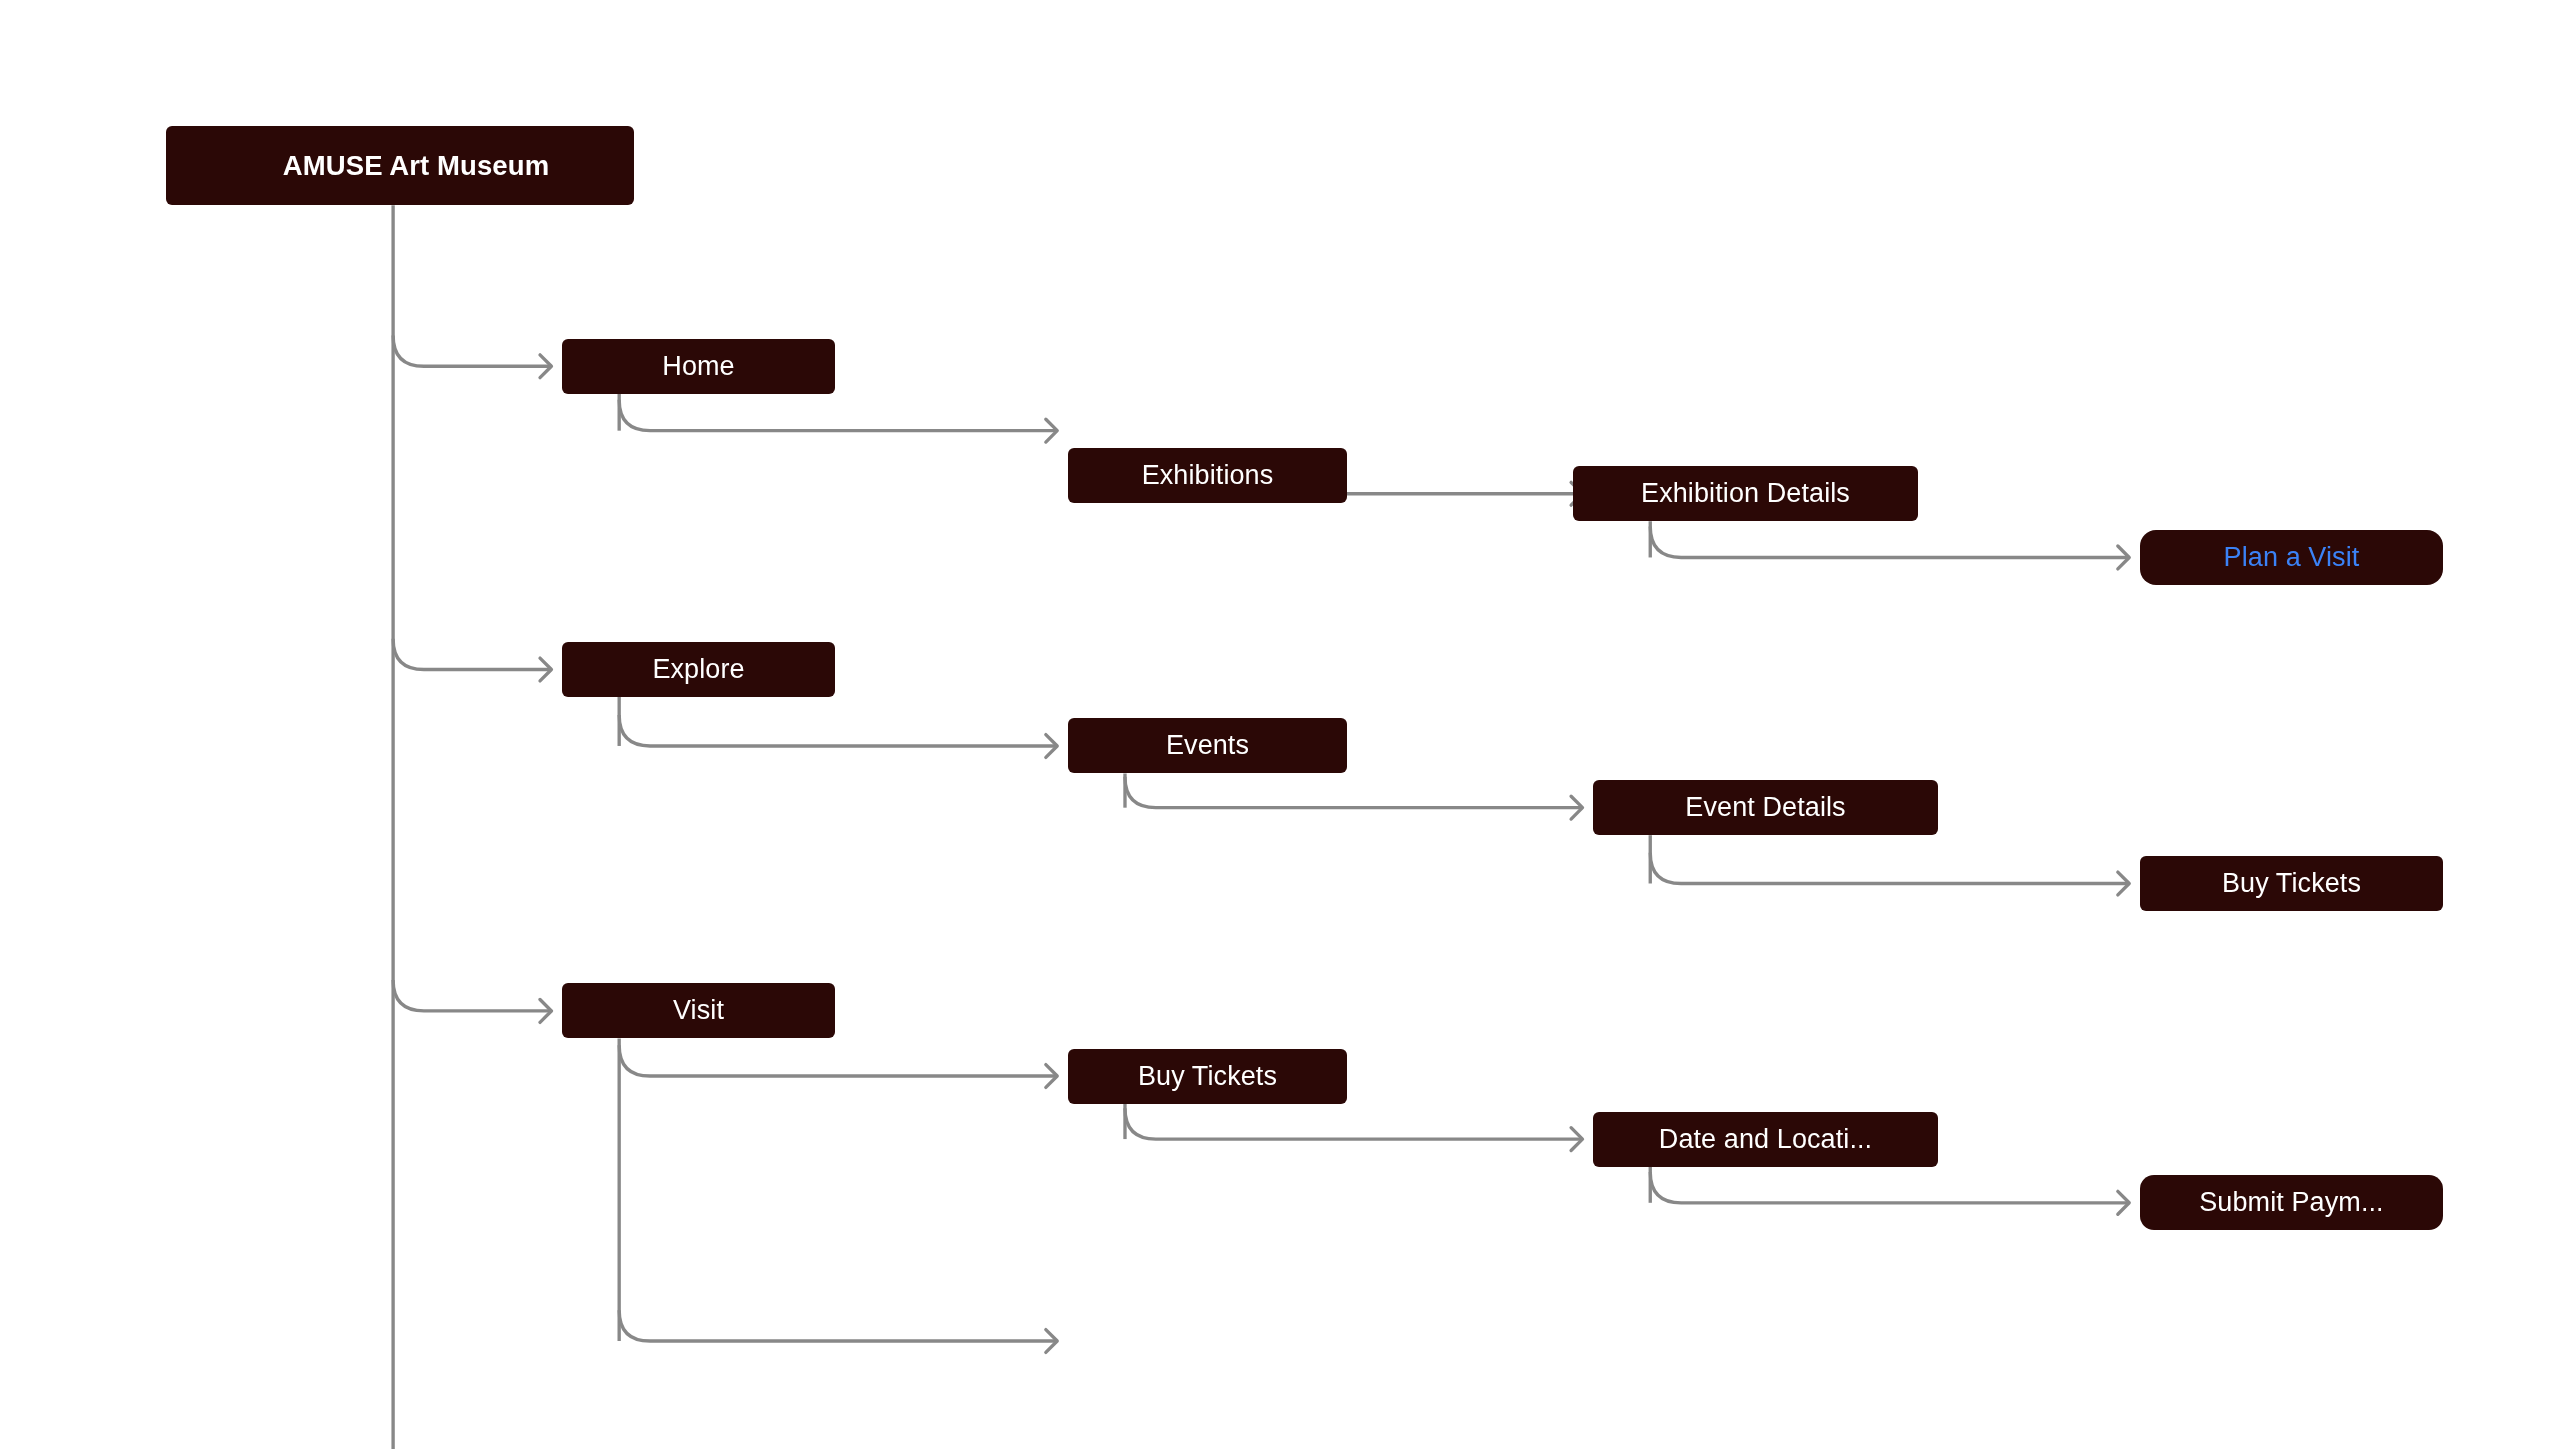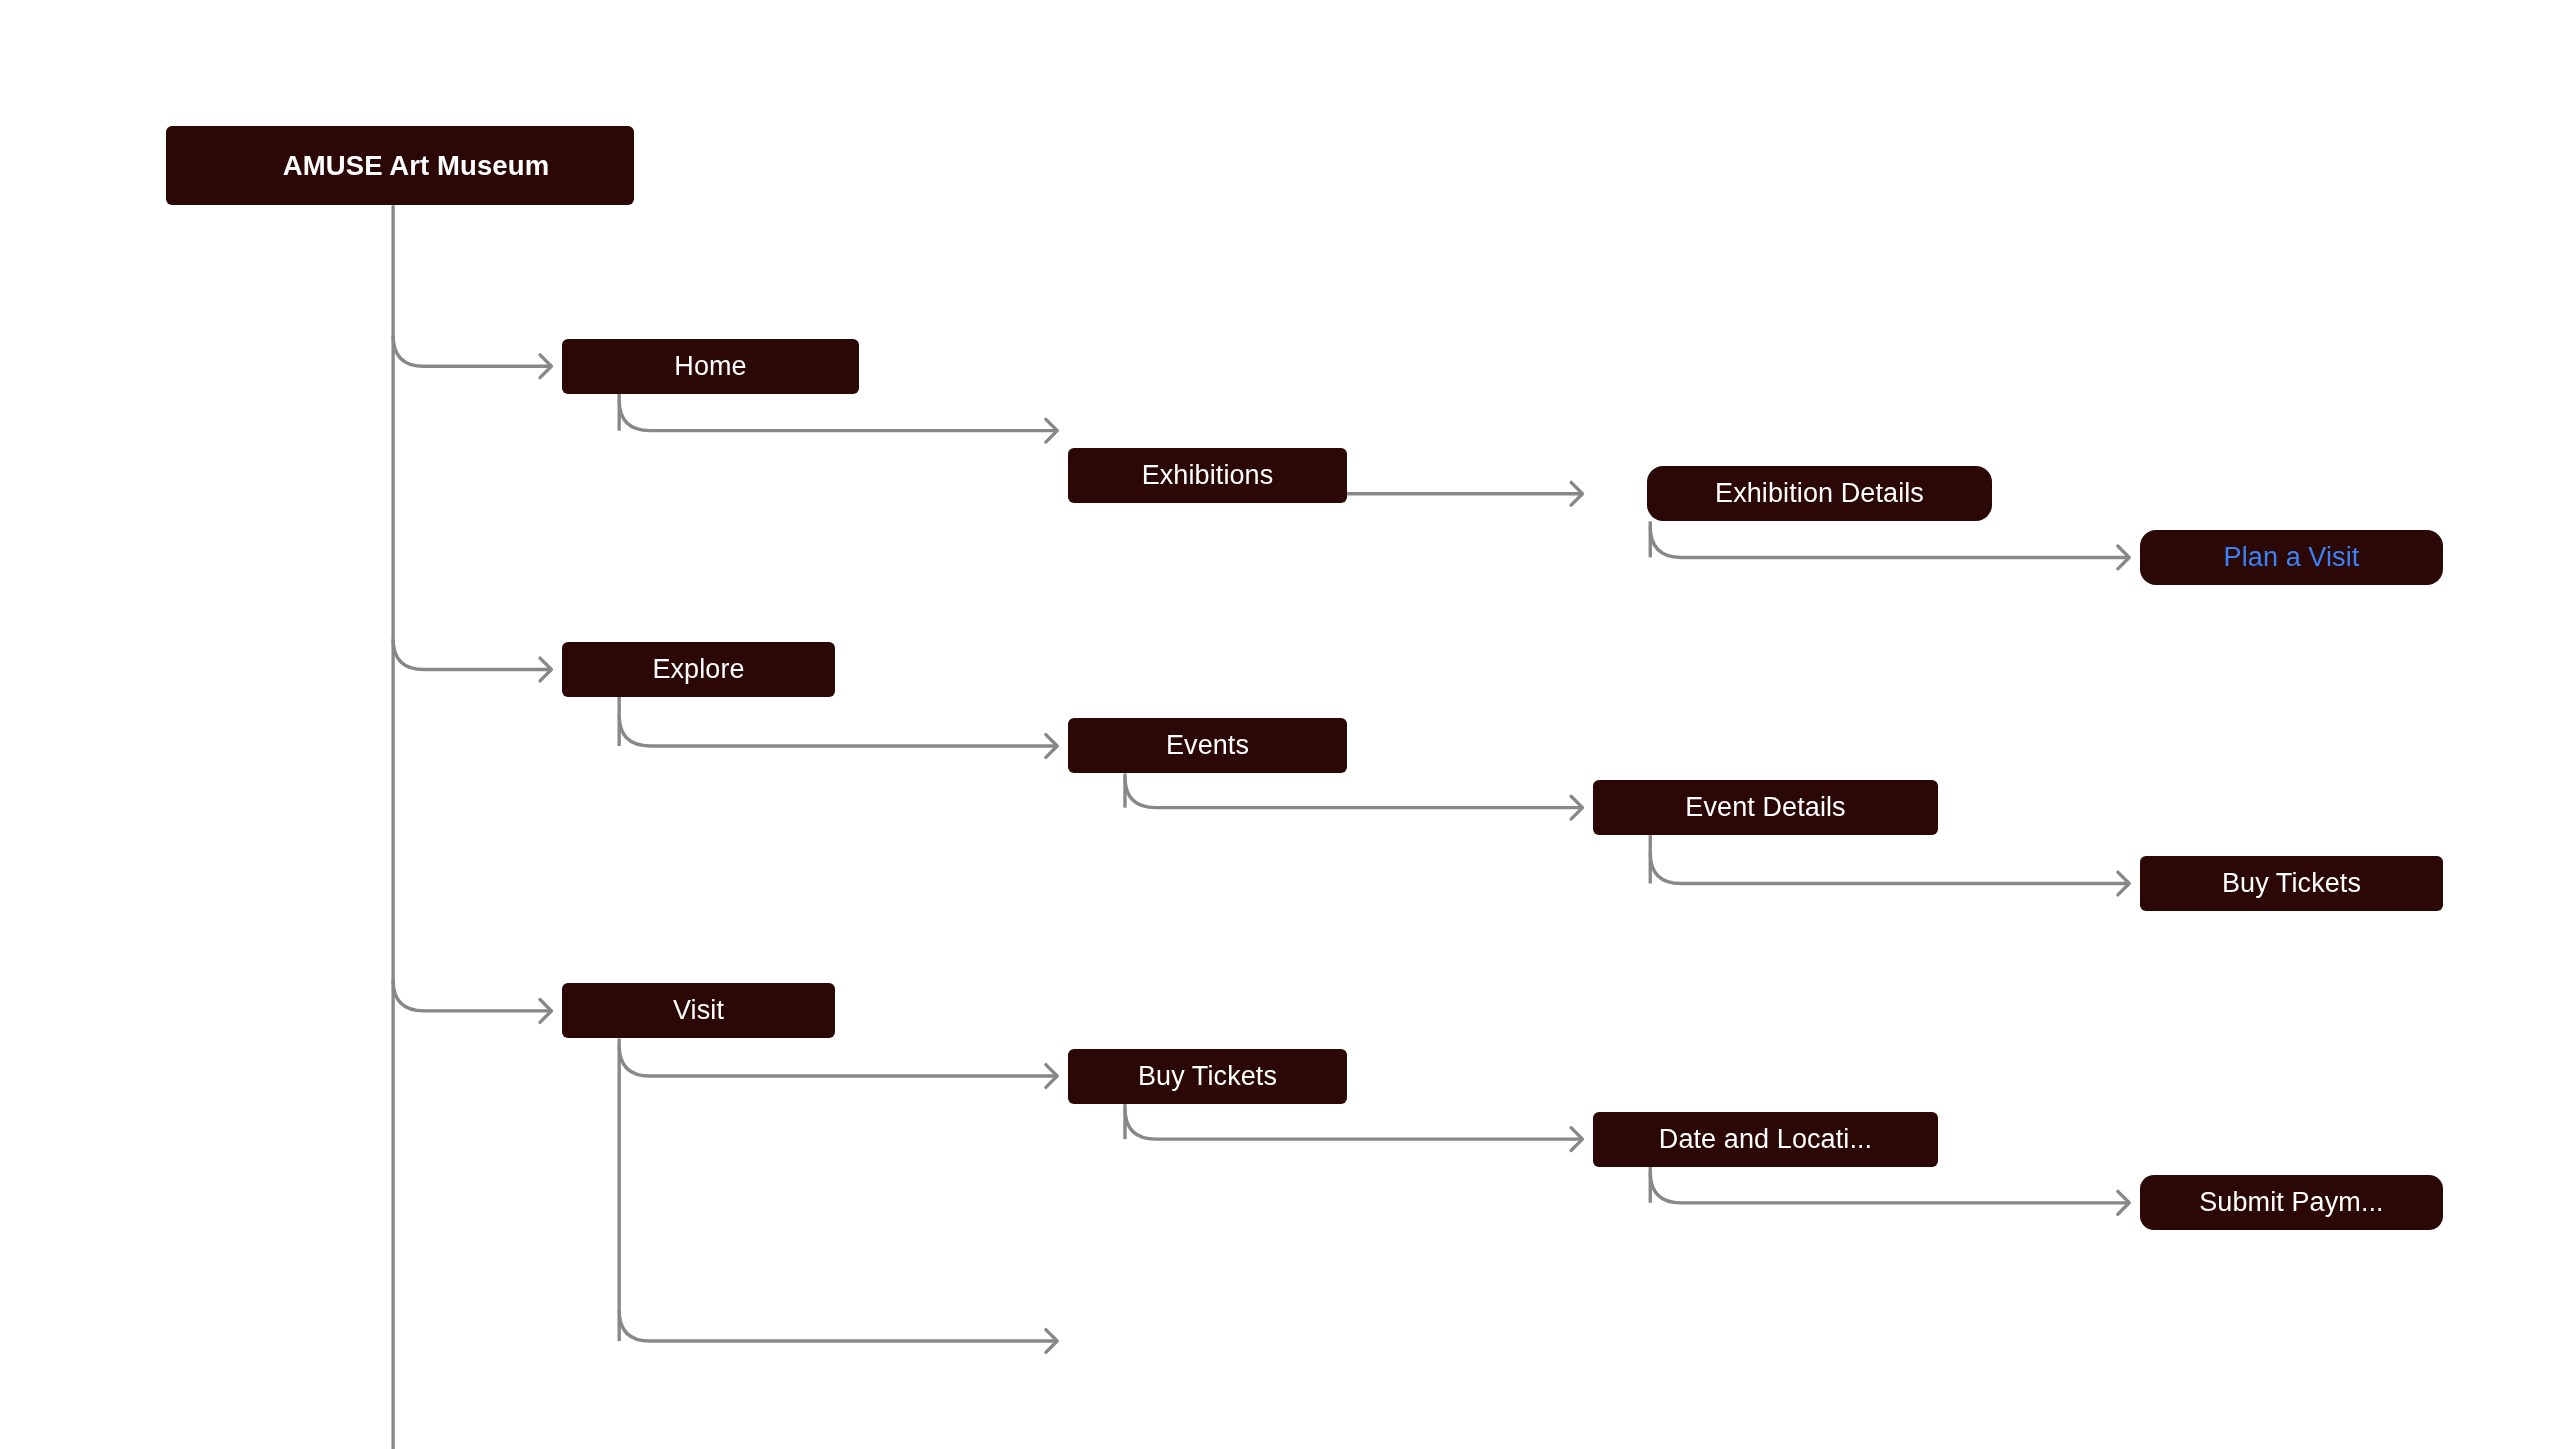--- a/index.html
+++ b/index.html
@@ -81,23 +81,23 @@
       <path d="M 923 1953 Q 923 1999 969 1999 L 1576 1999" fill="none" stroke="#888888" stroke-width="5" stroke-linecap="butt" stroke-linejoin="round"></path>
       <path d="M 1559 1982 L 1576 1999 L 1559 2016" fill="none" stroke="#888888" stroke-width="5" stroke-linecap="round" stroke-linejoin="round"></path>
       <path d="M 1677 1645 L 1677 1698" fill="none" stroke="#888888" stroke-width="5" stroke-linecap="butt"></path>
       <path d="M 1677 1652 Q 1677 1698 1723 1698 L 2359 1698" fill="none" stroke="#888888" stroke-width="5" stroke-linecap="butt" stroke-linejoin="round"></path>
       <path d="M 2342 1681 L 2359 1698 L 2342 1715" fill="none" stroke="#888888" stroke-width="5" stroke-linecap="round" stroke-linejoin="round"></path>
       <path d="M 2460 1739 L 2460 1793" fill="none" stroke="#888888" stroke-width="5" stroke-linecap="butt"></path>
       <path d="M 2460 1747 Q 2460 1793 2506 1793 L 3174 1793" fill="none" stroke="#888888" stroke-width="5" stroke-linecap="butt" stroke-linejoin="round"></path>
       <path d="M 3157 1776 L 3174 1793 L 3157 1810" fill="none" stroke="#888888" stroke-width="5" stroke-linecap="round" stroke-linejoin="round"></path>
     </svg>
 <div class="node root" style="left: 166px; top: 126px; width: 468px; height: 79px; background: rgb(43, 8, 6); color: rgb(255, 255, 255); border-radius: 6px;">AMUSE Art Museum</div>
-    <div class="node" style="left: 562px; top: 339px; width: 297px; height: 55px; background: rgb(43, 8, 6); color: rgb(255, 255, 255); border-radius: 6px;">Home</div>
+    <div class="node" style="left: 562px; top: 339px; width: 273px; height: 55px; background: rgb(43, 8, 6); color: rgb(255, 255, 255); border-radius: 6px;">Home</div>
     <div class="node" style="left: 1068px; top: 403px; width: 279px; height: 55px; background: rgb(43, 8, 6); color: rgb(255, 255, 255); border-radius: 6px; margin-top: 45px;">Exhibitions</div>
-    <div class="node" style="left: 1647px; top: 466px; width: 345px; height: 55px; background: rgb(43, 8, 6); color: rgb(255, 255, 255); border-radius: 16px;">Exhibition Details</div>
+    <div class="node" style="left: 1573px; top: 466px; width: 345px; height: 55px; background: rgb(43, 8, 6); color: rgb(255, 255, 255); border-radius: 6px;">Exhibition Details</div>
     <div class="node" style="left: 2140px; top: 530px; width: 303px; height: 55px; background: rgb(43, 8, 6); color: #3b82f6; border-radius: 16px;">Plan a Visit</div>
     <div class="node" style="left: 562px; top: 642px; width: 273px; height: 55px; background: rgb(43, 8, 6); color: rgb(255, 255, 255); border-radius: 6px;">Explore</div>
     <div class="node" style="left: 1068px; top: 718px; width: 279px; height: 55px; background: rgb(43, 8, 6); color: rgb(255, 255, 255); border-radius: 6px;">Events</div>
     <div class="node" style="left: 1593px; top: 780px; width: 345px; height: 55px; background: rgb(43, 8, 6); color: rgb(255, 255, 255); border-radius: 6px;">Event Details</div>
     <div class="node" style="left: 2140px; top: 856px; width: 303px; height: 55px; background: rgb(43, 8, 6); color: rgb(255, 255, 255); border-radius: 6px;">Buy Tickets</div>
     <div class="node" style="left: 562px; top: 983px; width: 273px; height: 55px; background: rgb(43, 8, 6); color: rgb(255, 255, 255); border-radius: 6px;">Visit</div>
     <div class="node" style="left: 1068px; top: 1049px; width: 279px; height: 55px; background: rgb(43, 8, 6); color: rgb(255, 255, 255); border-radius: 6px;">Buy Tickets</div>
     <div class="node" style="left: 1593px; top: 1112px; width: 345px; height: 55px; background: rgb(43, 8, 6); color: rgb(255, 255, 255); border-radius: 6px;">Date and Locati...</div>
     <div class="node" style="left: 2140px; top: 1175px; width: 303px; height: 55px; background: rgb(43, 8, 6); color: rgb(255, 255, 255); border-radius: 14px;">Submit Paym...</div>
   </div>

